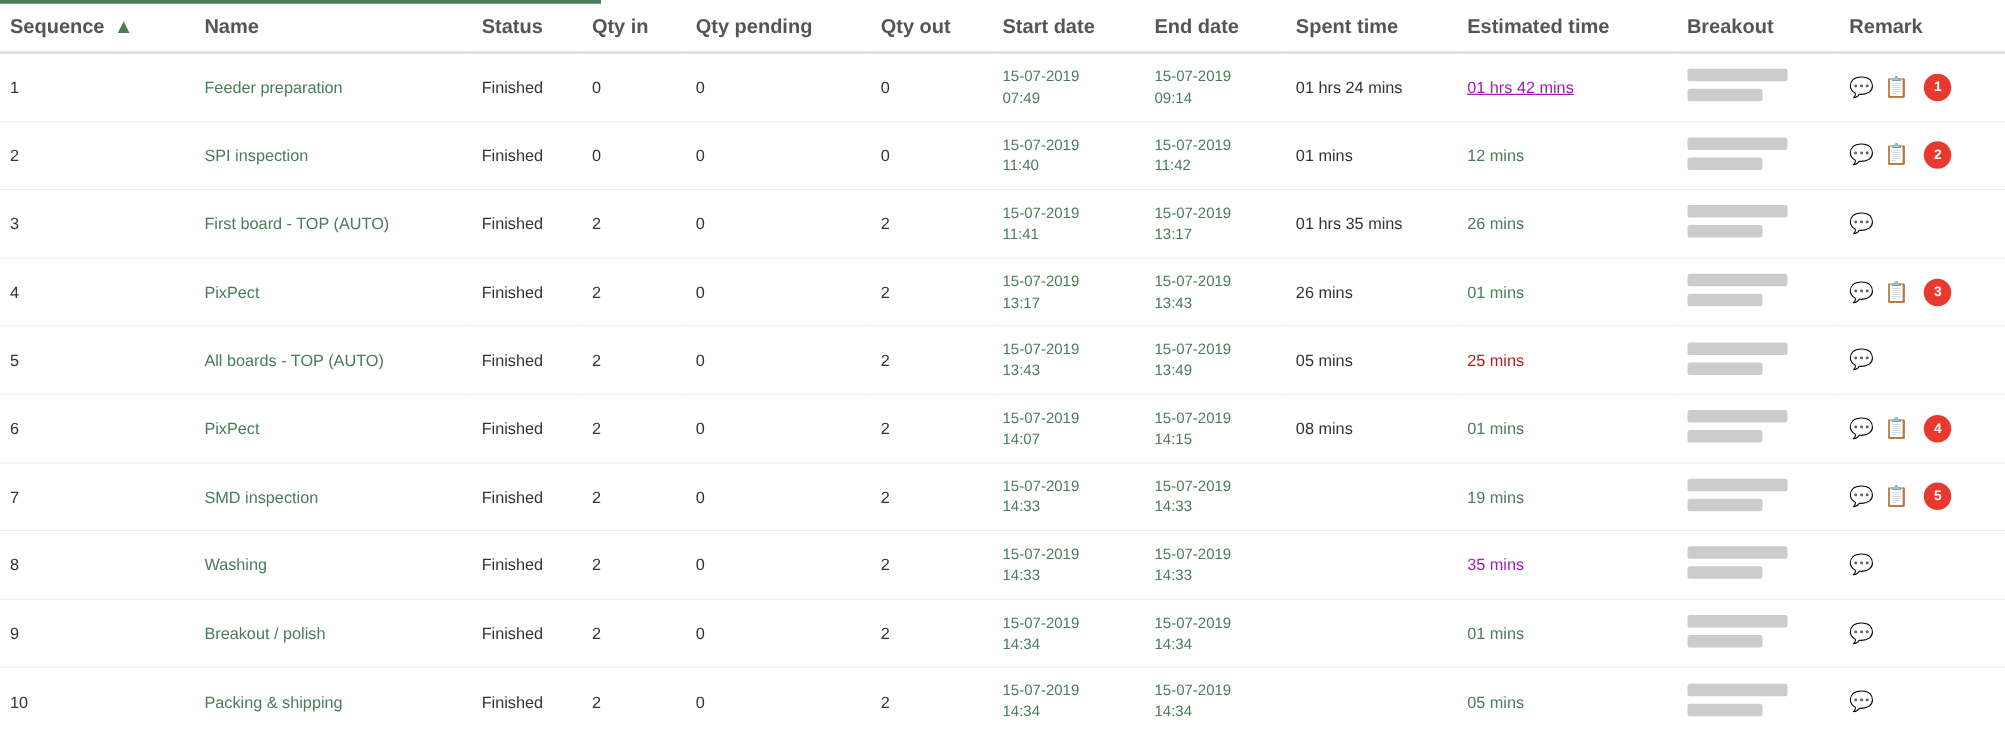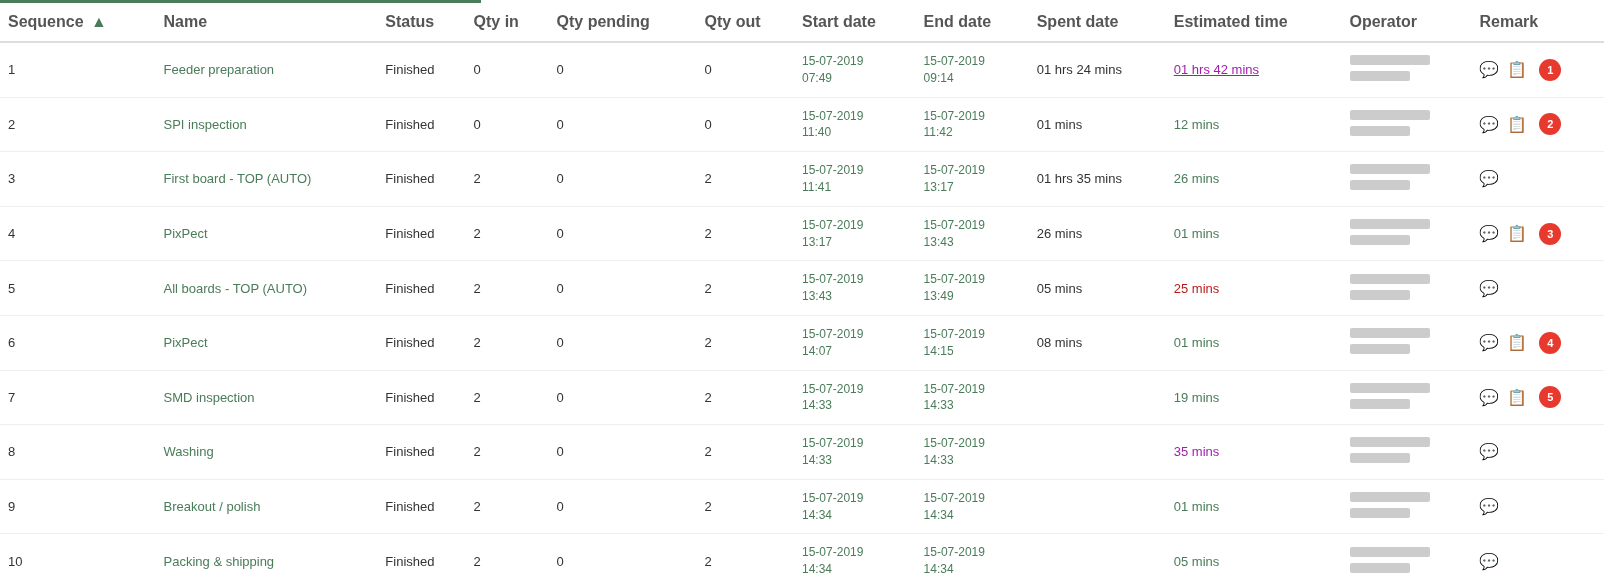--- a/index.html
+++ b/index.html
@@ -120,23 +120,23 @@
           <span>Sequence</span>
           <span class="sort-arrow">▲</span>
         </th>
         <th><span>Name</span></th>
         <th><span>Status</span></th>
         <th><span>Qty in</span></th>
         <th><span>Qty pending</span></th>
         <th><span>Qty out</span></th>
         <th><span>Start date</span></th>
         <th><span>End date</span></th>
-        <th><span>Spent date</span></th>
+        <th><span>Spent time</span></th>
         <th><span>Estimated time</span></th>
-        <th><span>Operator</span></th>
+        <th><span>Breakout</span></th>
         <th><span>Remark</span></th>
       </tr>
     </thead>
     <tbody id="table-body">
     <tr>
           <td>1</td>
           <td><a class="name-link">Feeder preparation</a></td>
           <td>Finished</td>
           <td>0</td>
           <td>0</td>

